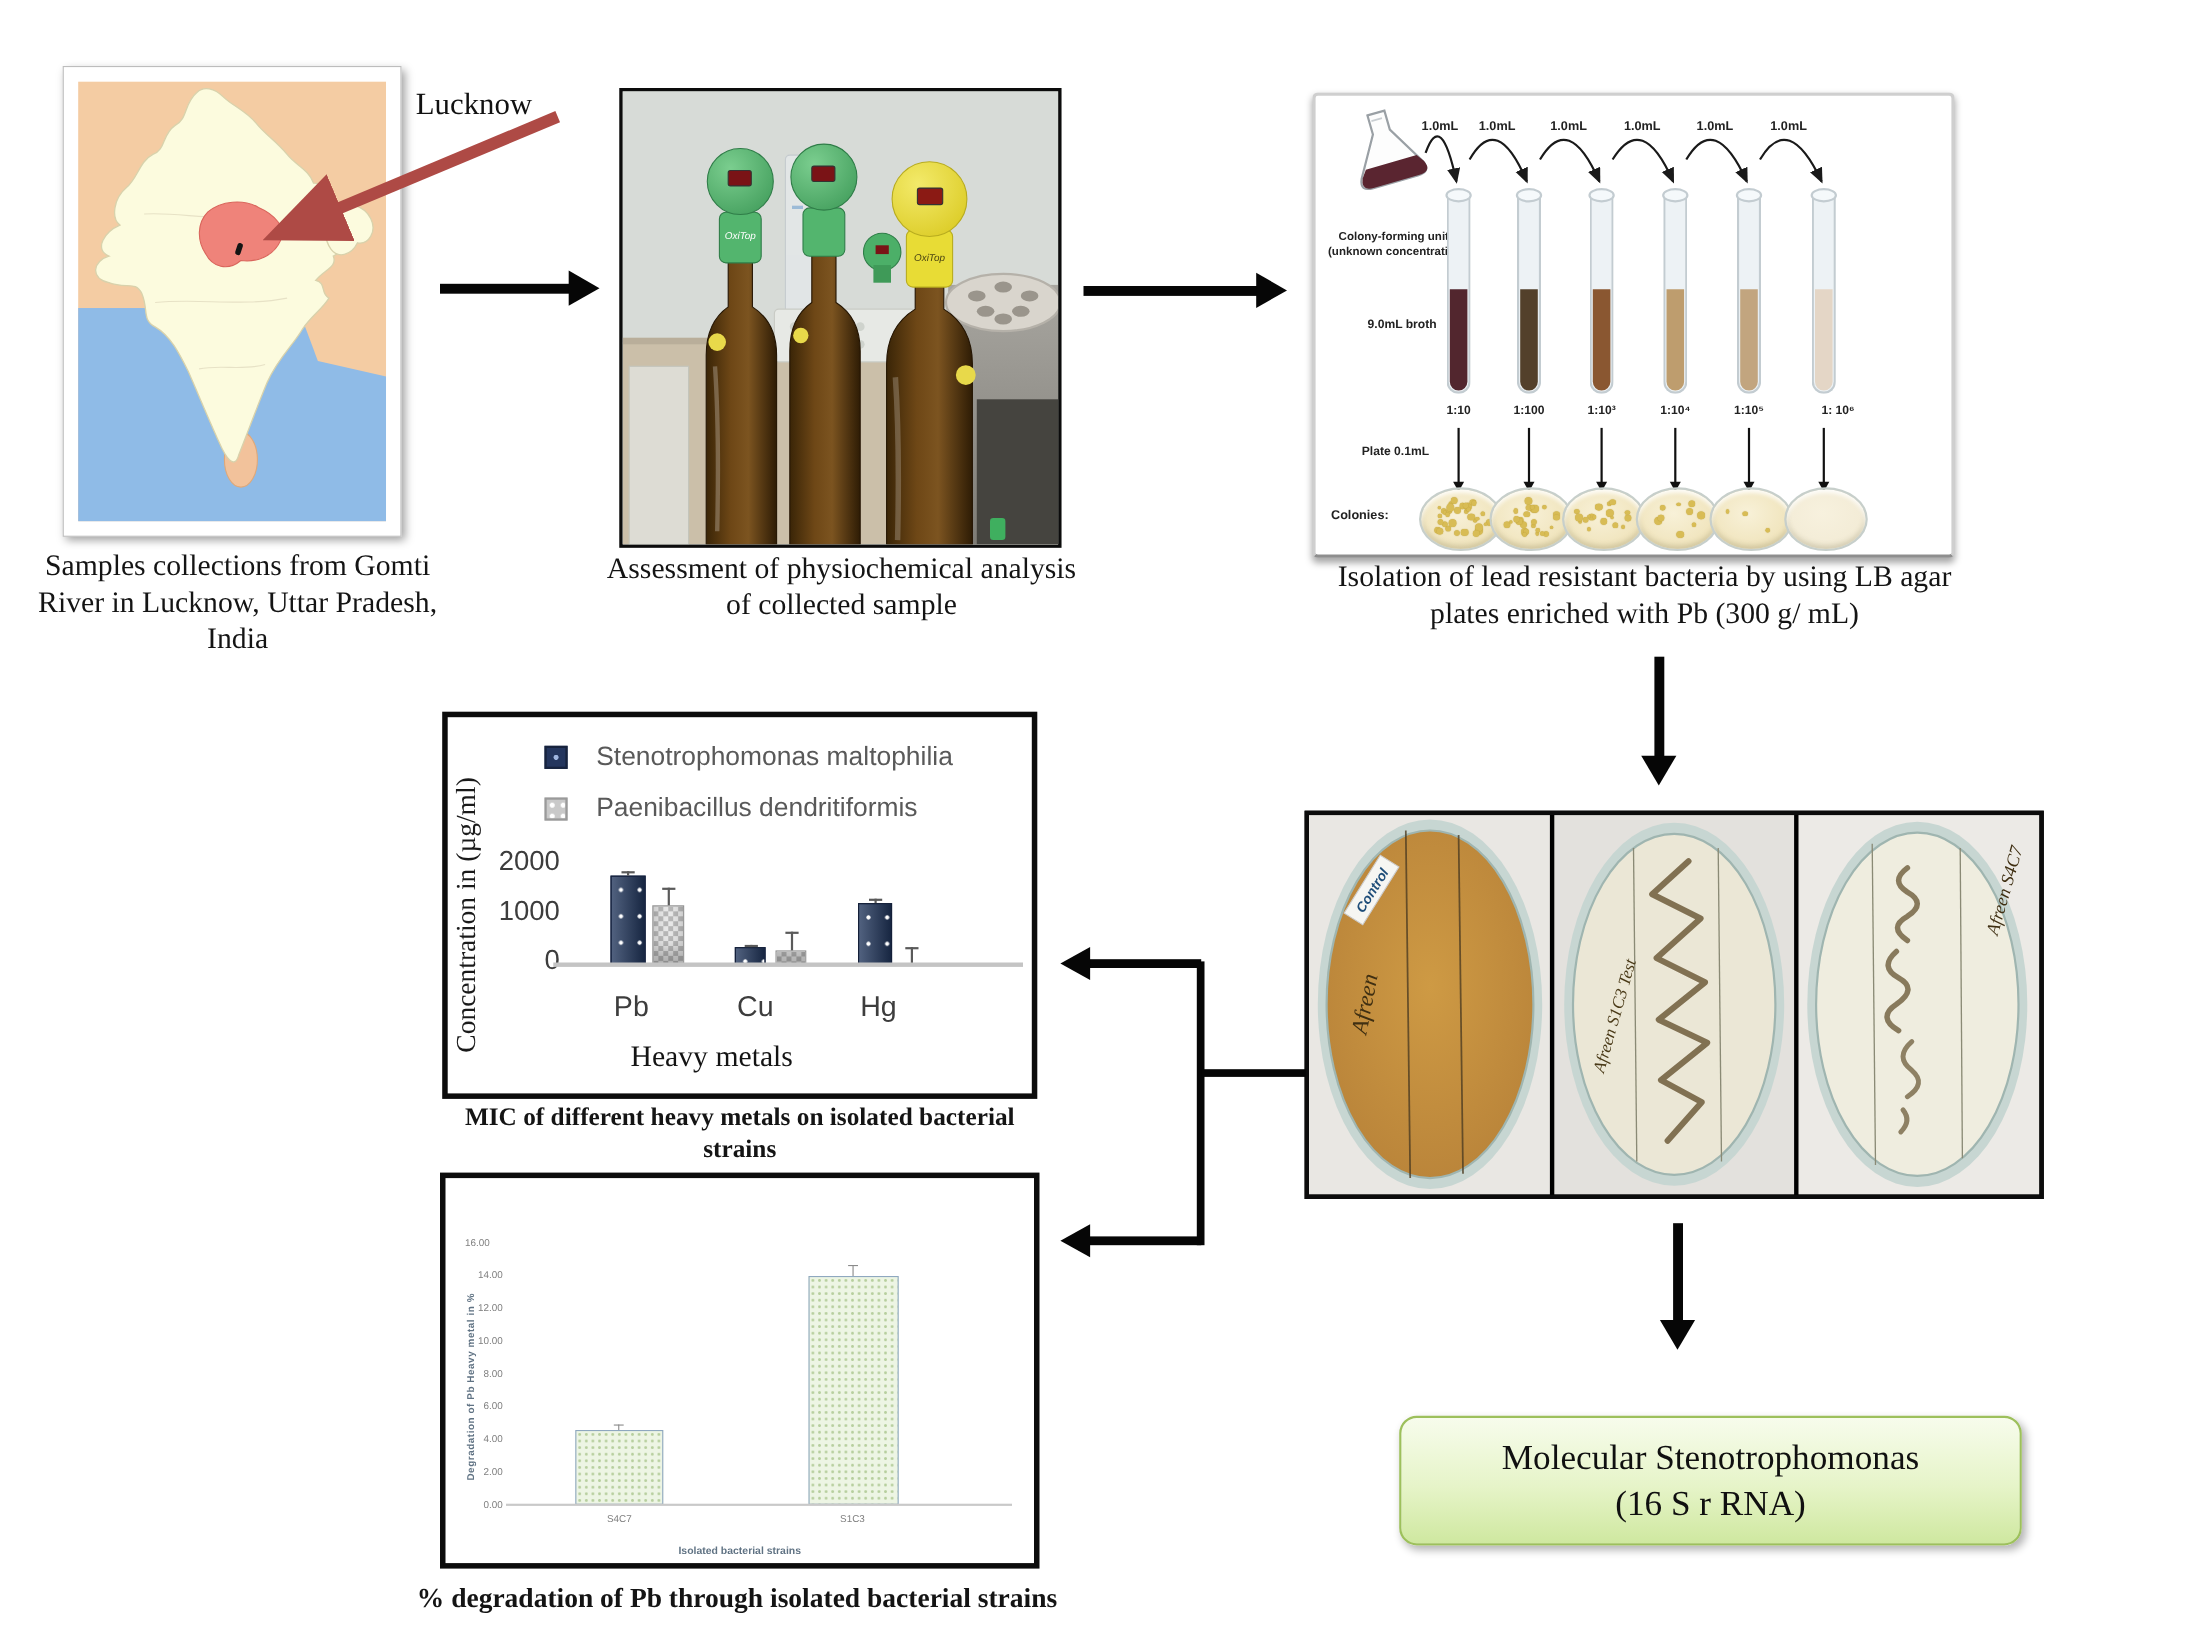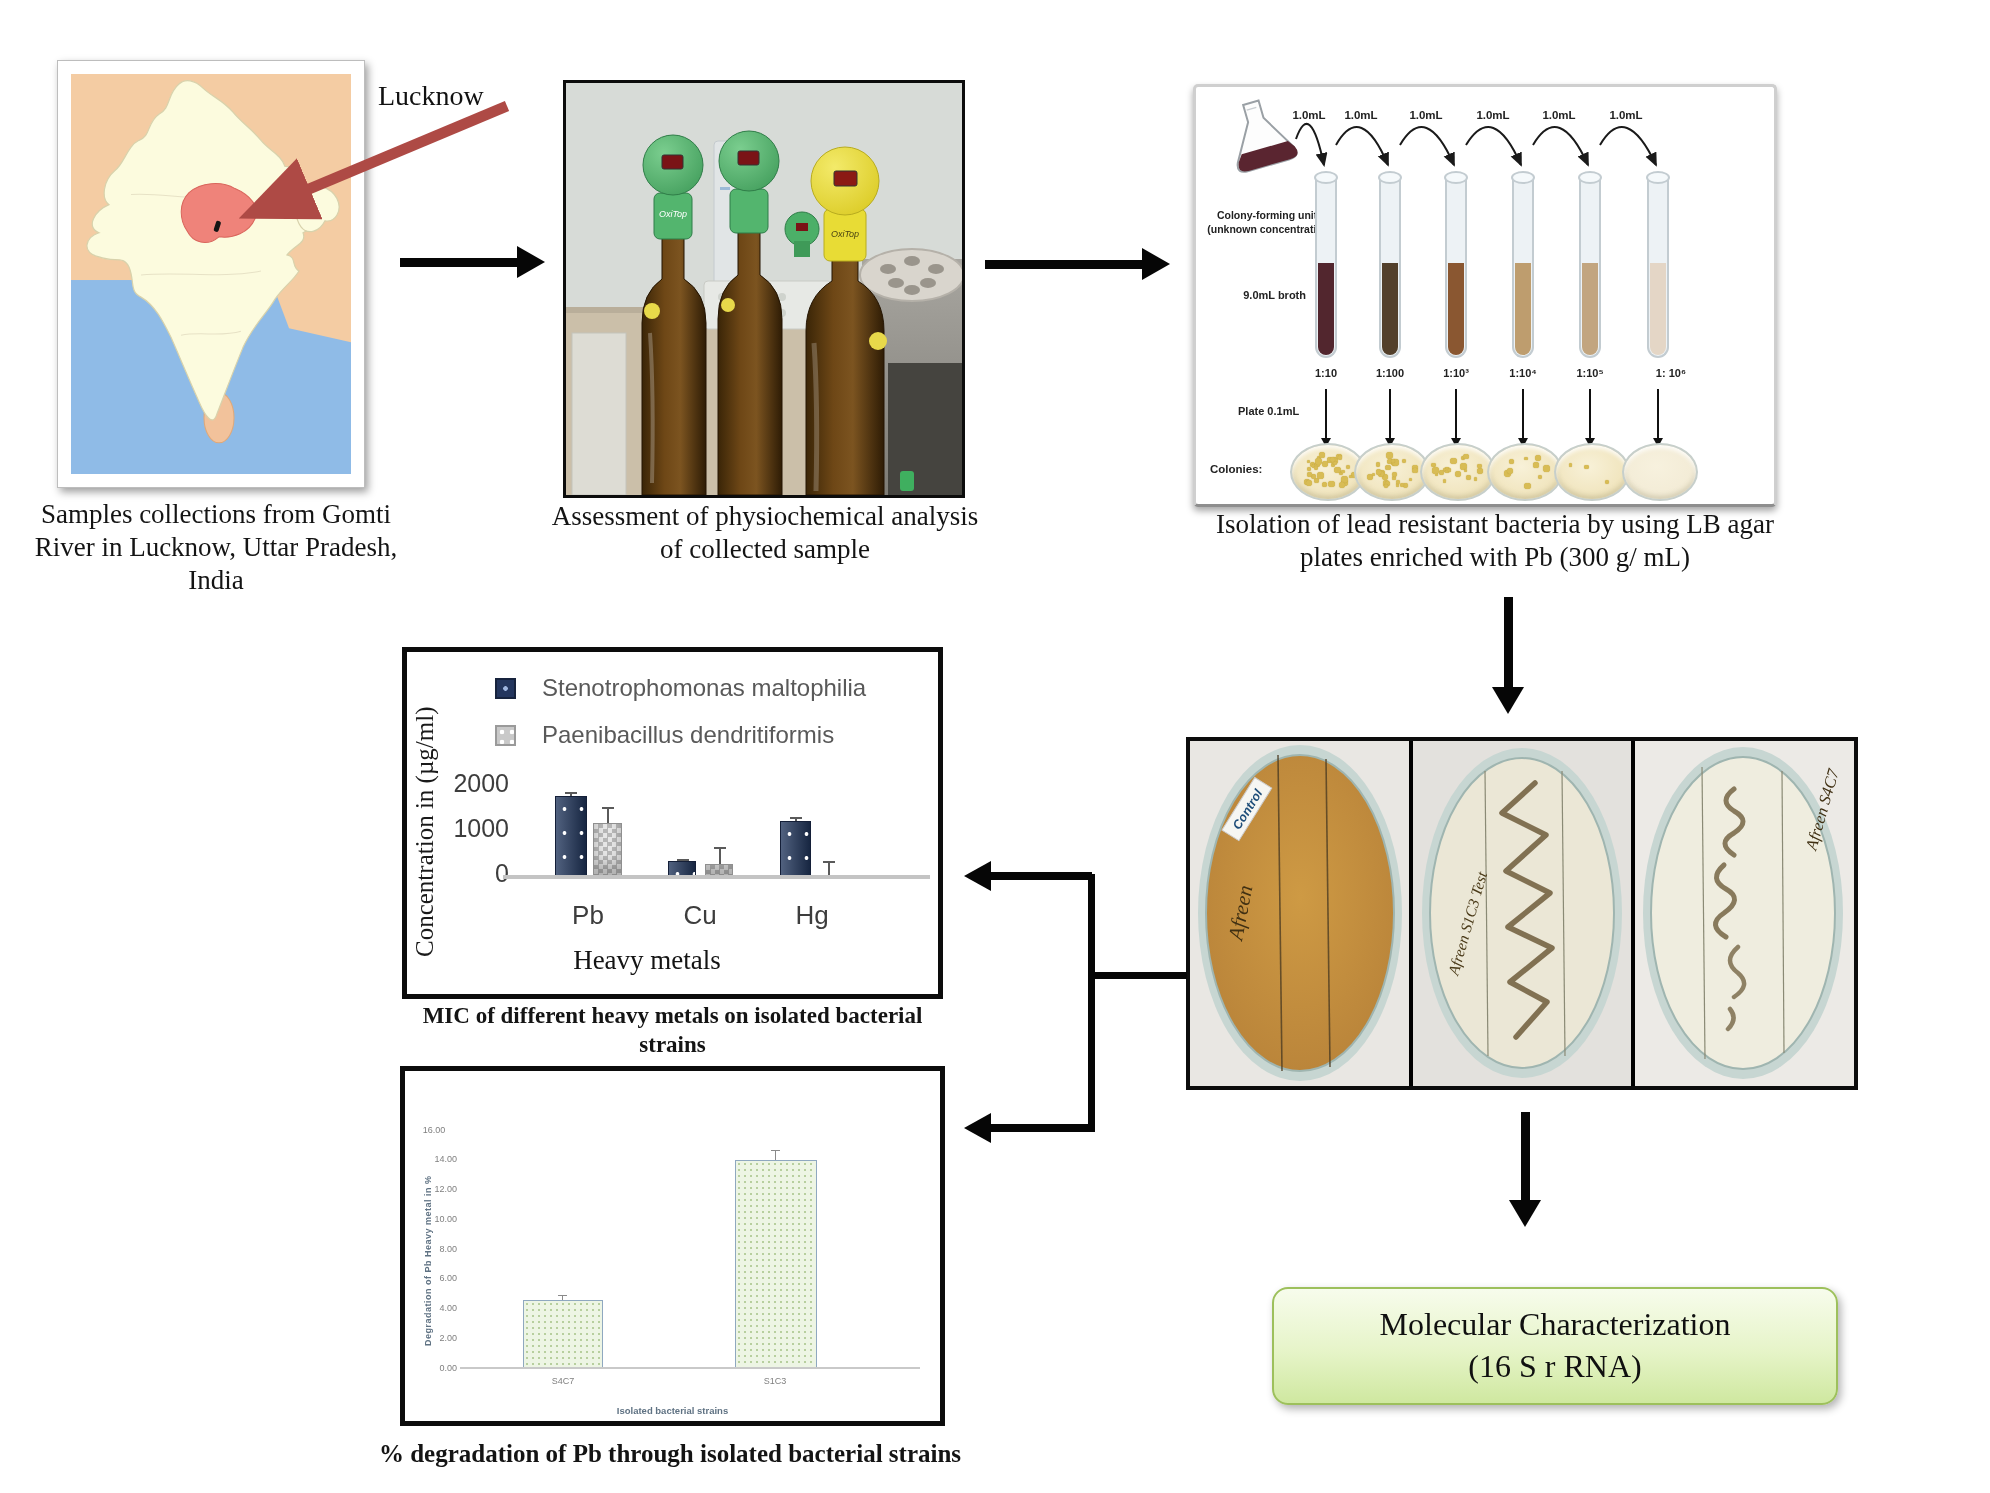--- a/index.html
+++ b/index.html
@@ -69,21 +69,21 @@
   .mic-base{position:absolute;left:96px;right:8px;top:223px;height:4px;background:#C4C4C4;}
   .mic-plot{position:absolute;left:98px;right:8px;top:55px;bottom:117px;}
   .bar{position:absolute;bottom:0;}
   .bar-navy{background-color:#20355B;border:1px solid #141f38;box-sizing:border-box;
     background-image:radial-gradient(circle,#ffffff 1.6px,transparent 2.2px),linear-gradient(90deg,rgba(255,255,255,.22),rgba(0,0,0,.28));
     background-size:17px 24px,100% 100%;}
   .bar-gray{background:repeating-conic-gradient(#B9B9B9 0 25%,#E9E9E9 0 50%) 0 0/9px 9px;border:1px solid #8f8f8f;box-sizing:border-box;
     box-shadow:inset 0 -12px 14px rgba(0,0,0,.25);}
   .err{position:absolute;width:2px;background:#5a5a5a;}
   .err::before{content:'';position:absolute;top:0;left:-5px;width:12px;height:2px;background:#5a5a5a;}
-  .mic-xlab{position:absolute;top:248px;width:60px;text-align:center;
+  .mic-xlab{position:absolute;top:248px;width:60px;
     font-family:"Liberation Sans","DejaVu Sans",sans-serif;font-size:26px;color:#3d3d3d;}
   .mic-xtitle{position:absolute;left:90px;width:300px;top:293px;text-align:center;font-size:27px;color:#141414;}
 
   
   .deg{position:absolute;left:400px;top:1066px;width:545px;height:360px;border:5px solid #0c0c0c;
     box-sizing:border-box;background:#fff;font-family:"Liberation Sans","DejaVu Sans",sans-serif;}
   .deg-tick{position:absolute;left:6px;width:46px;text-align:right;font-size:9px;color:#7f7f7f;line-height:11px;}
   .deg-ytitle{position:absolute;left:18px;top:75px;height:230px;writing-mode:vertical-rl;transform:rotate(180deg);
     text-align:center;font-size:9px;font-weight:bold;color:#5F7283;letter-spacing:.5px;}
   .deg-base{position:absolute;left:55px;right:20px;top:296px;height:2px;background:#C9C9C9;}
@@ -491,15 +491,15 @@
   <div class="deg-base"></div>
   <div class="deg-xlab" style="left:113px;">S4C7</div>
   <div class="deg-xlab" style="left:325px;">S1C3</div>
   <div class="deg-xtitle">Isolated bacterial strains</div>
 </div>
 <div class="cap-bold" style="left:340px;top:1438px;width:660px;font-size:25px;">% degradation of Pb through  isolated bacterial strains</div>
 
 <div class="varrow" style="left:1521px;top:1112px;height:90px;"></div>
 
 <div class="molbox">
-  <span>Molecular Characterization</span>
+  <span>Molecular Stenotrophomonas</span>
   <span>(16 S r RNA)</span>
 </div>
 
 </body></html>

